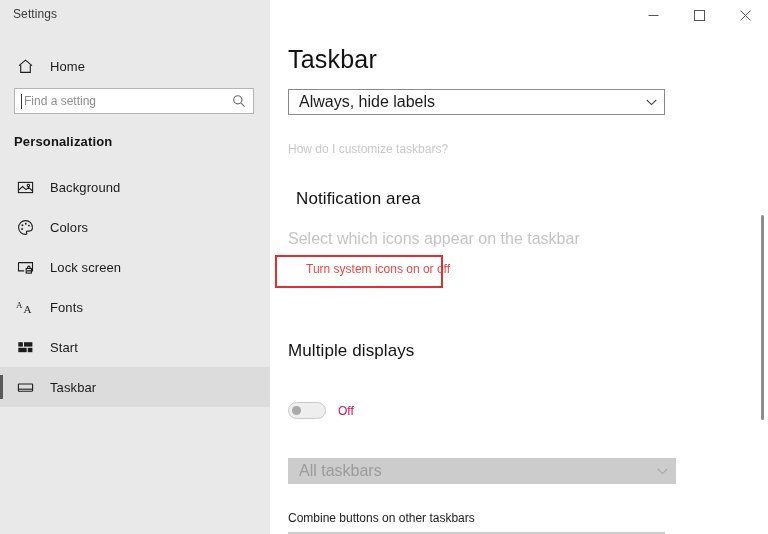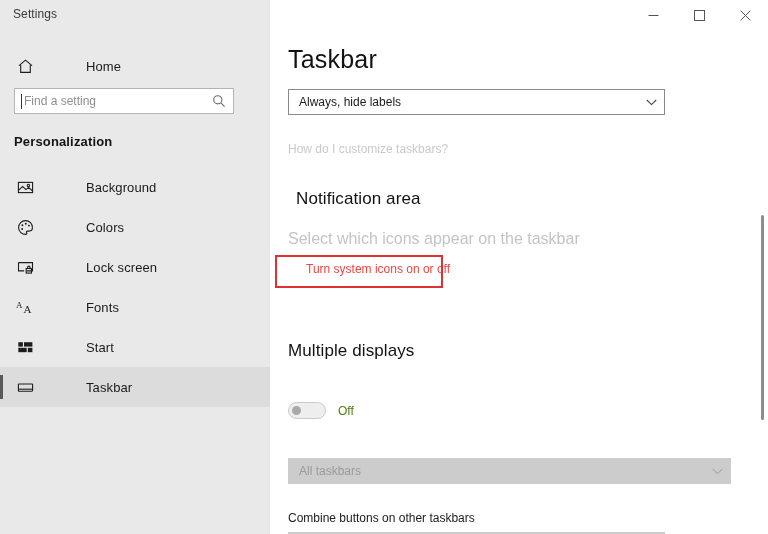--- a/index.html
+++ b/index.html
@@ -102,41 +102,40 @@
     align-items: center;
     justify-content: center;
     margin-right: 14px;
     flex: 0 0 auto;
     color: #1d1d1d;
   }
   .nav-row .nav-label {
     font-size: 13px;
     color: #1b1b1b;
     letter-spacing: 0.1px;
-    margin-left: 36px;
   }
   .nav-row.selected::before {
     content: "";
     position: absolute;
     left: 0;
     top: 8px;
     width: 3px;
     height: 24px;
     background: #5a5a5a;
   }
   .nav-row.selected { background: #dcdcdc; }
 
   .home-row { margin-top: 15px; }
 
   
   .search-wrap {
     position: absolute;
     left: 14px;
     top: 57px;
-    width: 220px;
+    width: 240px;
     height: 26px;
     background: #ffffff;
     border: 1px solid #b4b4b4;
     box-sizing: border-box;
     display: flex;
     align-items: flex-end;
   }
   .search-caret {
     position: absolute;
     left: 6px;
@@ -207,21 +206,21 @@
     letter-spacing: 0.2px;
     user-select: none;
   }
 
   .combo {
     position: absolute;
     box-sizing: border-box;
     height: 26px;
     display: flex;
     align-items: center;
-    font-size: 12px;
+    font-size: 16px;
     cursor: default;
     user-select: none;
   }
   .combo.enabled {
     background: #ffffff;
     border: 1px solid #8a8a8a;
     color: #1b1b1b;
   }
   .combo.disabled {
     background: #cccccc;
@@ -299,21 +298,21 @@
     left: 3px;
     top: 3px;
     width: 9px;
     height: 9px;
     border-radius: 50%;
     background: #a9a9a9;
   }
   .toggle-state {
     margin-left: 12px;
     font-size: 12px;
-    color: #4d7c0f;
+    color: #be185d;
   }
 
   
   .highlight-box {
     position: absolute;
     border: 2px solid #e03030;
     box-sizing: border-box;
     pointer-events: none;
   }
 
@@ -494,21 +493,21 @@
 
 
     <div class="toggle-wrap" style="left:18px; top:371px;">
       <span class="toggle">
         <span class="knob"></span>
       </span>
       <span class="toggle-state">Off</span>
     </div>
 
 
-    <div class="combo disabled" style="left:18px; top:427px; width:443px;">
+    <div class="combo disabled" style="left:18px; top:427px; width:388px;">
       <span class="combo-text">All taskbars</span>
       <span class="chevron">
         <svg width="11" height="7" viewBox="0 0 11 7" fill="none" stroke="#a8a8a8" stroke-width="1.1">
             <path d="M0.8 1 L5.5 5.6 L10.2 1"></path>
           </svg>
       </span>
     </div>
 
     <div class="field-label" style="left:18px; top:480px;">Combine buttons on other taskbars</div>
 

